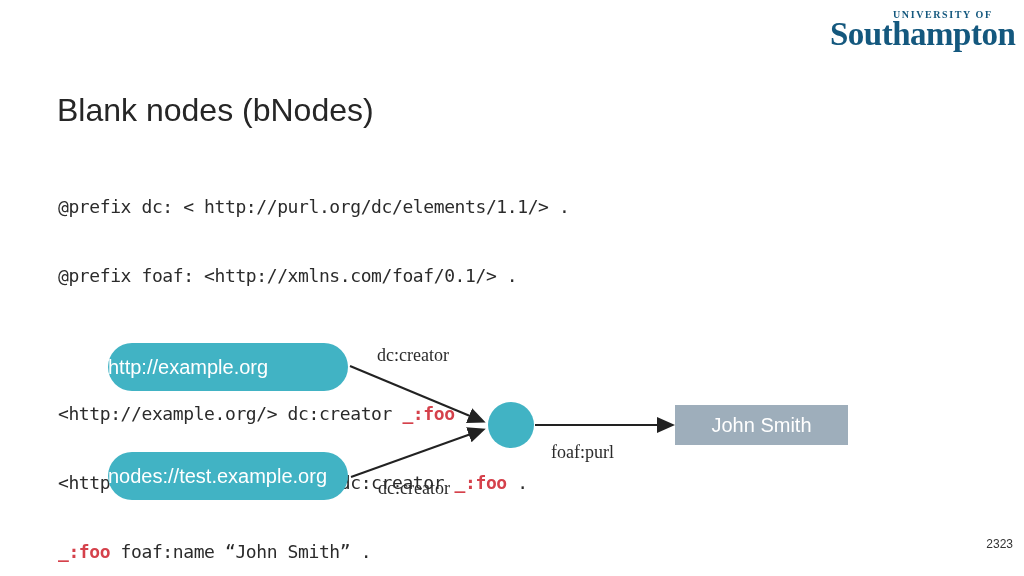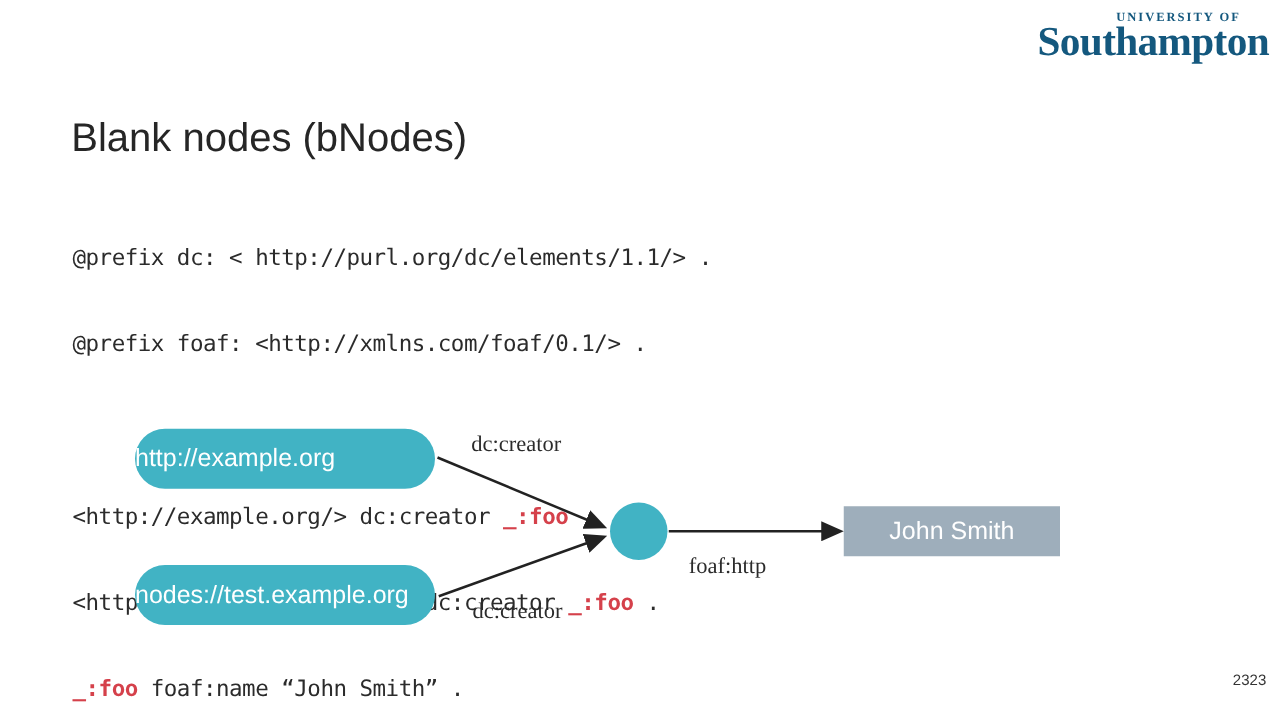--- a/index.html
+++ b/index.html
@@ -70,21 +70,21 @@
   </div>
 
   <div class="bnode" style="background:#41B3C4"></div>
 
   <div class="literal" style="background:#9EAEBB">
     <span>John Smith</span>
   </div>
 
   <div class="edge-label lbl-dc-top">dc:creator</div>
   <div class="edge-label lbl-dc-bottom">dc:creator</div>
-  <div class="edge-label lbl-foaf">foaf:http</div>
+  <div class="edge-label lbl-foaf">foaf:purl</div>
 
   <svg class="arrows" viewBox="0 0 1024 576" xmlns="http://www.w3.org/2000/svg">
     <defs>
       <marker id="arrowhead" markerWidth="9" markerHeight="8" refX="7" refY="4" orient="auto">
         <polygon points="0 0, 9 4, 0 8" fill="#222222"></polygon>
       </marker>
     </defs>
     <line x1="350" y1="366" x2="482" y2="421" stroke="#222222" stroke-width="2" marker-end="url(#arrowhead)"></line>
     <line x1="351" y1="477" x2="482" y2="430" stroke="#222222" stroke-width="2" marker-end="url(#arrowhead)"></line>
     <line x1="535" y1="425" x2="671" y2="425" stroke="#222222" stroke-width="2" marker-end="url(#arrowhead)"></line>

